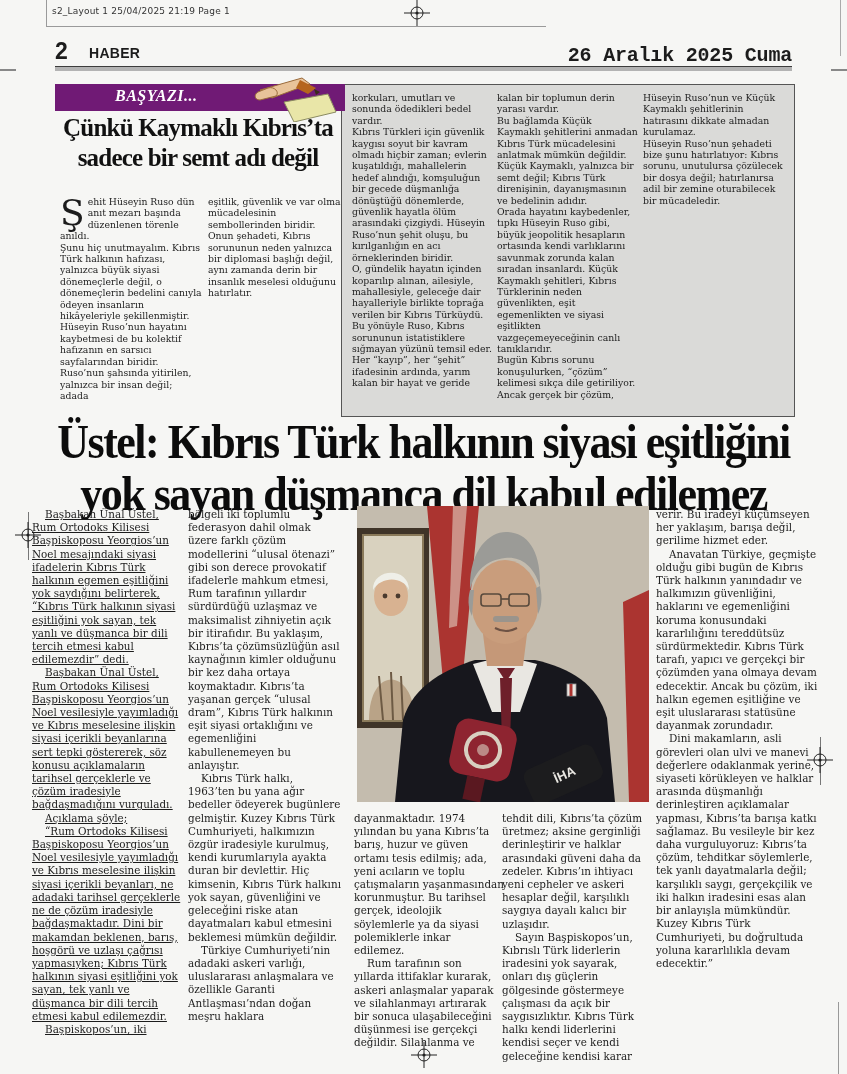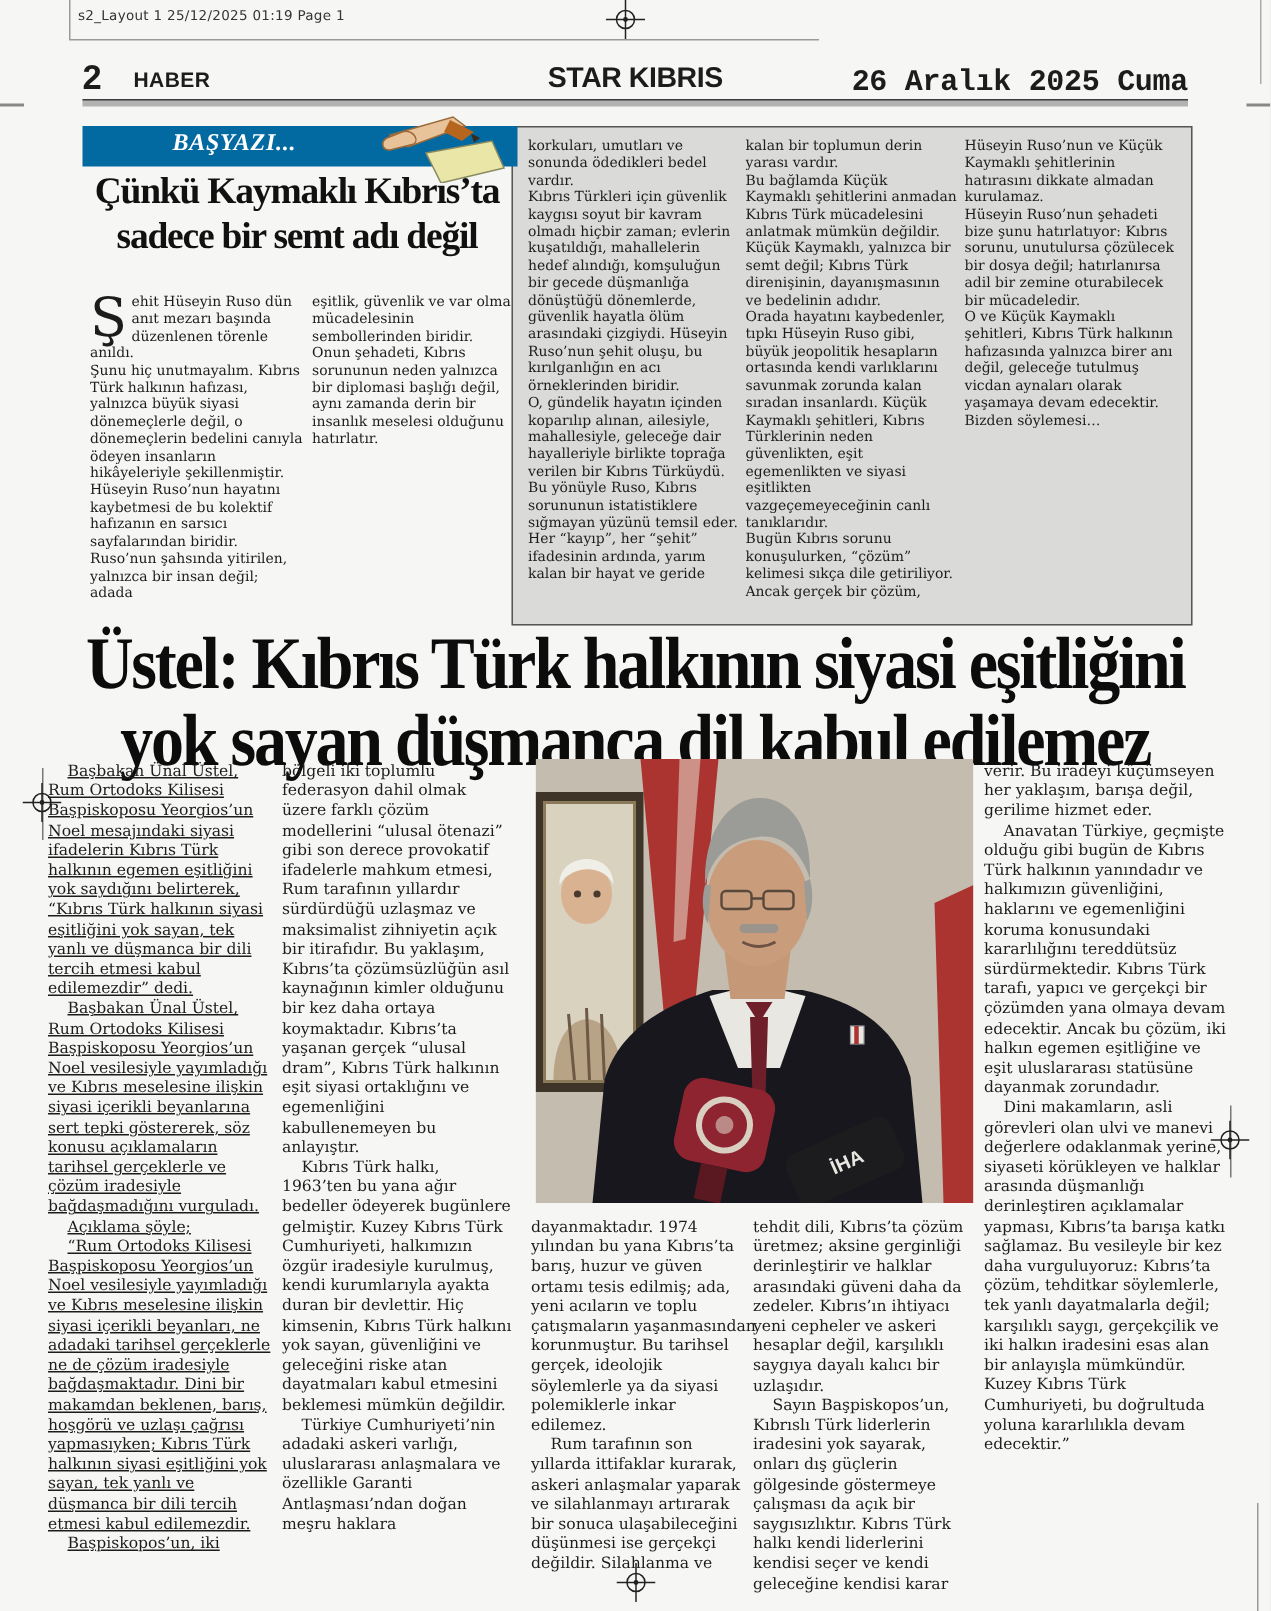--- a/index.html
+++ b/index.html
@@ -29,21 +29,21 @@
         font-weight:bold;font-size:14px;letter-spacing:.3px;}
   .hdr .masthead{position:absolute;left:0;right:0;top:4px;text-align:center;
         font-family:"Liberation Sans",sans-serif;font-weight:bold;font-size:19px;letter-spacing:-.3px;}
   .hdr .date{position:absolute;right:0;top:6px;font-family:Liberation Mono, monospace;
         font-weight:bold;font-size:20px;letter-spacing:-.2px;}
   .hdr-rule{position:absolute;left:55px;top:66px;width:737px;height:4px;
         background:#b3b3b3;border-top:1.5px solid #3c3c3c;}
   
   .ed-panel{position:absolute;left:341px;top:84px;width:452px;height:331px;
         background:#dadad8;border:1px solid #555;}
-  .basyazi-bar{position:absolute;left:55px;top:84px;width:290px;height:27px;background:#0369a1;}
+  .basyazi-bar{position:absolute;left:55px;top:84px;width:290px;height:27px;background:#701a75;}
   .basyazi-label{position:absolute;left:60px;top:3px;color:#fff;font-style:italic;font-weight:bold;
         font-size:16px;font-family:"Liberation Serif",serif;letter-spacing:.5px;}
   .basyazi-icon{position:absolute;left:250px;top:76px;width:88px;height:46px;}
   .ed-title{position:absolute;left:55px;top:113px;width:286px;text-align:center;
         font-weight:bold;font-size:25px;line-height:30px;letter-spacing:-.8px;color:#111;
         font-family:"Liberation Serif",serif;}
   .ed-col{position:absolute;font-size:9.3px;line-height:11.4px;overflow:hidden;}
   .ed-col p{margin:0;}
   .ed-c1{left:60px;top:196px;width:143px;height:216px;}
   .ed-c2{left:208px;top:196px;width:135px;height:216px;}
@@ -64,21 +64,21 @@
   .a-c3{left:354px;top:812px;width:150px;height:254px;}
   .a-c4{left:502px;top:812px;width:148px;height:254px;}
   .a-c5{left:656px;width:166px;}
   .photo{position:absolute;left:357px;top:506px;width:292px;height:296px;margin:0;overflow:hidden;}
 </style>
 </head>
 <body>
 
 <div class="page">
 
-  <div class="slug">s2_Layout 1  25/12/2025  01:19  Page 1</div>
+  <div class="slug">s2_Layout 1  25/04/2025  21:19  Page 1</div>
   <div class="slug-underline"></div>
   <div class="tick-v-tl"></div>
   <div class="tick-v-tr"></div>
   <div class="dash-l"></div>
   <div class="dash-r"></div>
   <div class="vline-lm"></div>
   <div class="vline-rm"></div>
   <div class="vline-rb"></div>
 
   <svg class="regmark rm-top" viewBox="0 0 26 26">
@@ -102,21 +102,20 @@
   <svg class="regmark rm-right" viewBox="0 0 26 26">
     <line x1="0" y1="13" x2="26" y2="13" stroke="#222" stroke-width="1"></line>
     <line x1="13" y1="0" x2="13" y2="26" stroke="#222" stroke-width="1"></line>
     <circle cx="13" cy="13" r="6" fill="none" stroke="#222" stroke-width="1"></circle>
     <circle cx="13" cy="13" r="1.6" fill="#222"></circle>
   </svg>
 
   <div class="hdr">
     <span class="pageno">2</span>
     <span class="section">HABER</span>
-    <span class="masthead">STAR KIBRIS</span>
     <span class="date">26 Aralık 2025 Cuma</span>
   </div>
   <div class="hdr-rule"></div>
 
   <div class="ed-panel"></div>
   <div class="basyazi-bar">
     <span class="basyazi-label">BAŞYAZI...</span>
   </div>
   <svg class="basyazi-icon" viewBox="0 0 88 46">
     <polygon points="34,26 78,18 86,36 44,46" fill="#e9e6a8" stroke="#8a8a60" stroke-width="1"></polygon>
@@ -144,21 +143,20 @@
   </div>
   <div class="ed-col ed-c4">
     <p>kalan bir toplumun derin yarası vardır.</p>
     <p>Bu bağlamda Küçük Kaymaklı şehitlerini anmadan Kıbrıs Türk mücadelesini anlatmak mümkün değildir. Küçük Kaymaklı, yalnızca bir semt değil; Kıbrıs Türk direnişinin, dayanışmasının ve bedelinin adıdır.</p>
     <p>Orada hayatını kaybedenler, tıpkı Hüseyin Ruso gibi, büyük jeopolitik hesapların ortasında kendi varlıklarını savunmak zorunda kalan sıradan insanlardı. Küçük Kaymaklı şehitleri, Kıbrıs Türklerinin neden güvenlikten, eşit egemenlikten ve siyasi eşitlikten vazgeçemeyeceğinin canlı tanıklarıdır.</p>
     <p>Bugün Kıbrıs sorunu konuşulurken, “çözüm” kelimesi sıkça dile getiriliyor. Ancak gerçek bir çözüm,</p>
   </div>
   <div class="ed-col ed-c5">
     <p>Hüseyin Ruso’nun ve Küçük Kaymaklı şehitlerinin hatırasını dikkate almadan kurulamaz.</p>
     <p>Hüseyin Ruso’nun şehadeti bize şunu hatırlatıyor: Kıbrıs sorunu, unutulursa çözülecek bir dosya değil; hatırlanırsa adil bir zemine oturabilecek bir mücadeledir.</p>
-    <p>O ve Küçük Kaymaklı şehitleri, Kıbrıs Türk halkının hafızasında yalnızca birer anı değil, geleceğe tutulmuş vicdan aynaları olarak yaşamaya devam edecektir. Bizden söylemesi…</p>
   </div>
 
   <h1 class="headline">
     <div>Üstel: Kıbrıs Türk halkının siyasi eşitliğini</div>
     <div>yok sayan düşmanca dil kabul edilemez</div>
   </h1>
 
   <div class="a-col a-c1">
     <p class="ind">Başbakan Ünal Üstel, Rum Ortodoks Kilisesi Başpiskoposu Yeorgios’un Noel mesajındaki siyasi ifadelerin Kıbrıs Türk halkının egemen eşitliğini yok saydığını belirterek, “Kıbrıs Türk halkının siyasi eşitliğini yok sayan, tek yanlı ve düşmanca bir dili tercih etmesi kabul edilemezdir” dedi.</p>
     <p class="ind">Başbakan Ünal Üstel, Rum Ortodoks Kilisesi Başpiskoposu Yeorgios’un Noel vesilesiyle yayımladığı ve Kıbrıs meselesine ilişkin siyasi içerikli beyanlarına sert tepki göstererek, söz konusu açıklamaların tarihsel gerçeklerle ve çözüm iradesiyle bağdaşmadığını vurguladı.</p>

